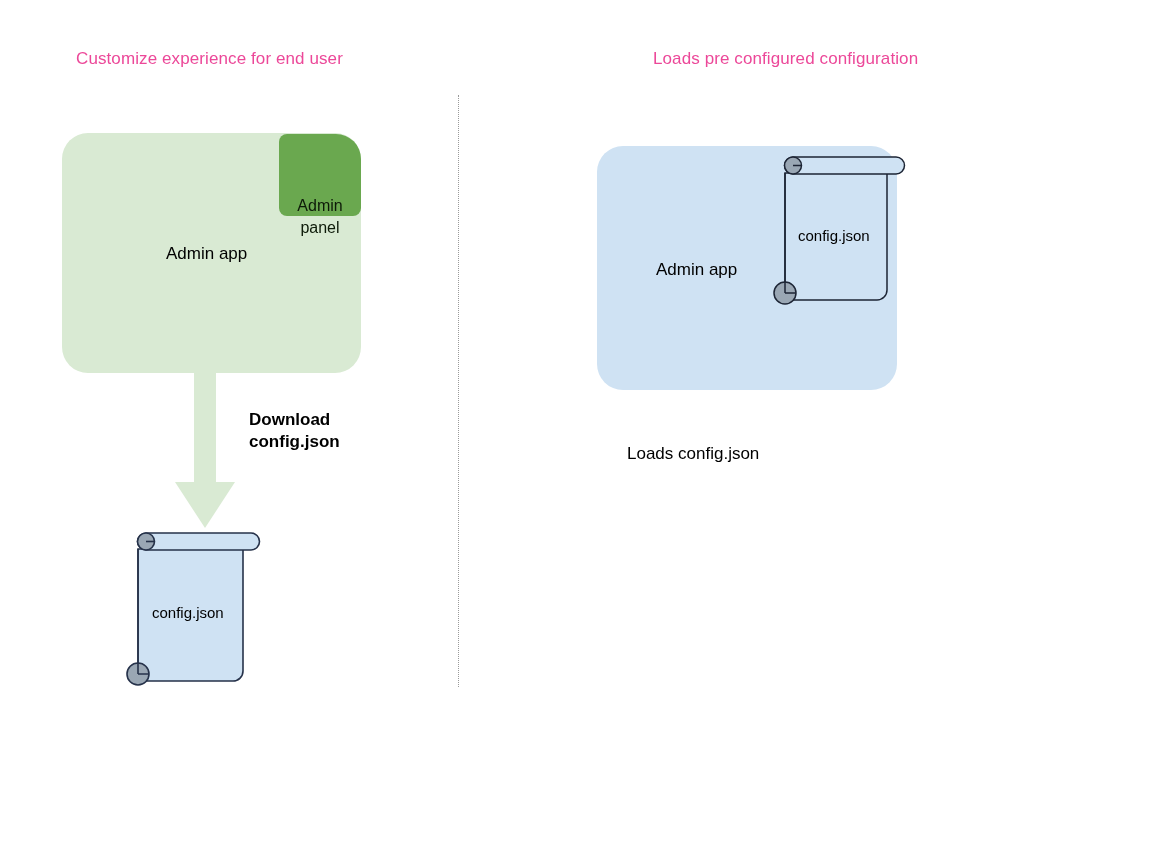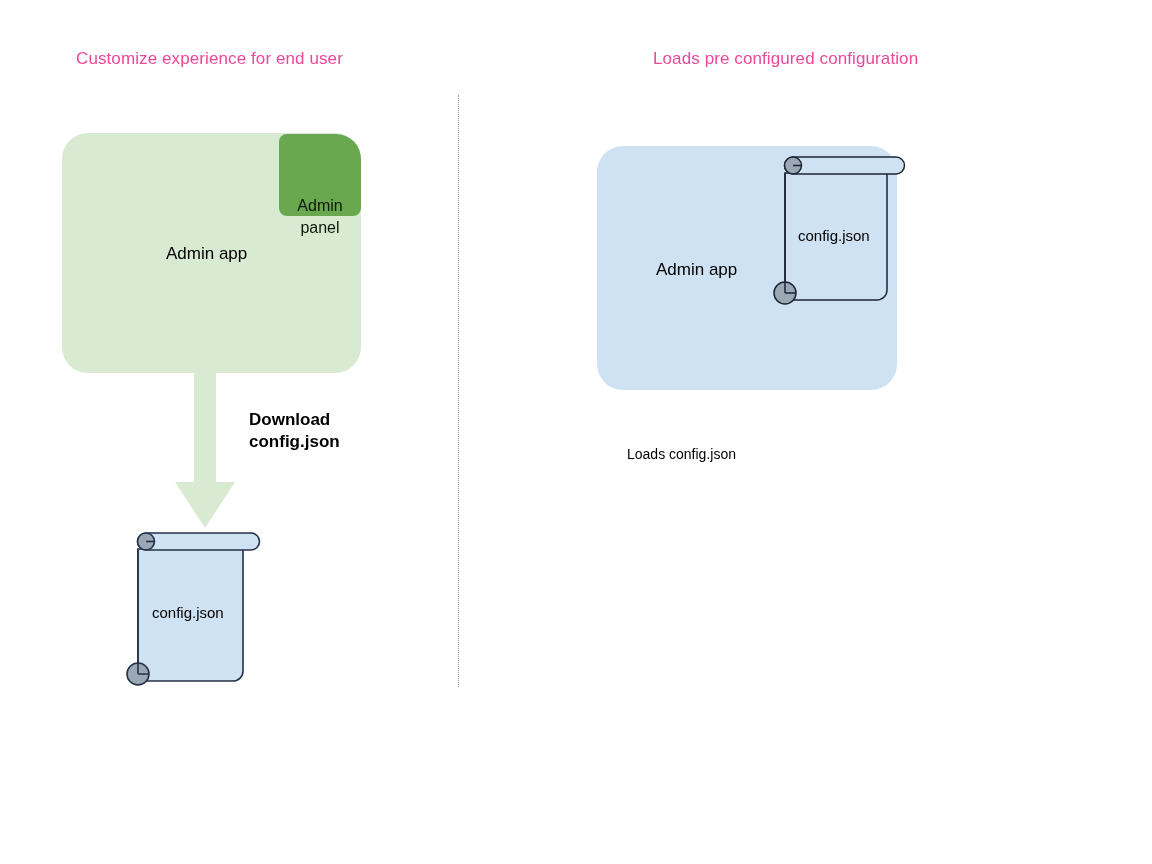--- a/index.html
+++ b/index.html
@@ -137,21 +137,21 @@
   #scroll-left .doc-label  { left: 28px; top: 73px; }
 
   #scroll-right { left: 772px; top: 155px; width: 136px; height: 155px; }
   #scroll-right .doc-label { left: 26px; top: 72px; }
 
   
   #loads-caption {
     position: absolute;
     left: 627px;
     top: 444px;
-    font-size: 14px;
+    font-size: 17px;
     line-height: 20px;
     white-space: nowrap;
     color: #000000;
   }
 </style>
 </head>
 <body>
 
 <div class="canvas">
 

